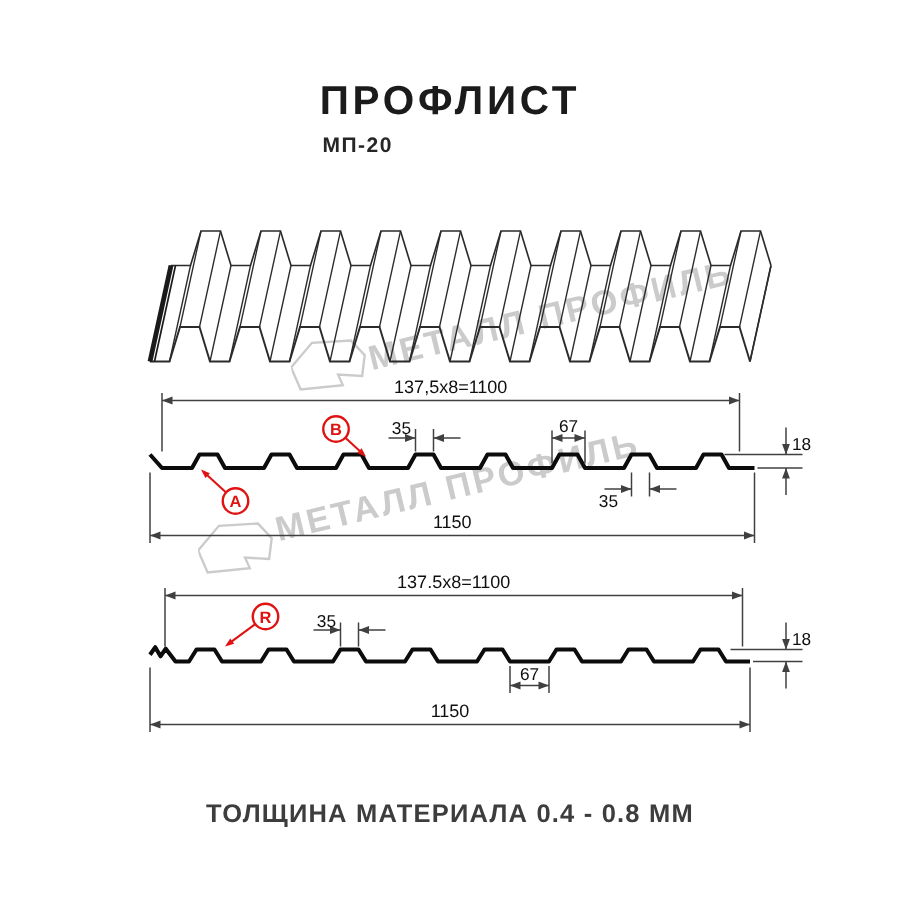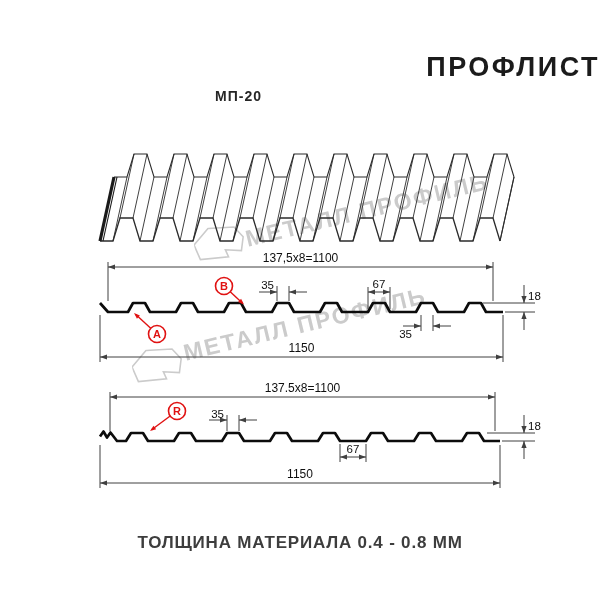--- a/index.html
+++ b/index.html
@@ -1,18 +1,18 @@
 <!DOCTYPE html>
 <html><head>
 <meta charset="utf-8">
 <style>
   html,body{margin:0;padding:0;background:#ffffff;}
   .page{position:relative;width:600px;height:600px;background:#fff;overflow:hidden;
         font-family:"Liberation Sans",sans-serif;}
-  .title{position:absolute;top:52px;left:0;width:600px;text-align:right;
+  .title{position:absolute;top:52px;left:0;width:600px;text-align:center;
          font-size:27px;font-weight:800;letter-spacing:2.5px;color:#1b1b1b;}
   .subtitle{position:absolute;top:88px;left:0;width:477px;text-align:center;
          font-size:14px;font-weight:600;letter-spacing:1px;color:#262626;}
   .footer{position:absolute;top:533px;left:0;width:600px;text-align:center;
          font-size:17px;font-weight:600;letter-spacing:.8px;color:#3d3d3d;}
   .wm-text{position:absolute;font-size:23px;font-weight:700;letter-spacing:2px;
          color:#cbcbcb;white-space:nowrap;transform:rotate(-13.5deg);
          transform-origin:left center;z-index:0;}
   .wm-logo{position:absolute;z-index:0;transform:rotate(-7deg);}
   #diagram{position:absolute;left:0;top:0;z-index:1;}

